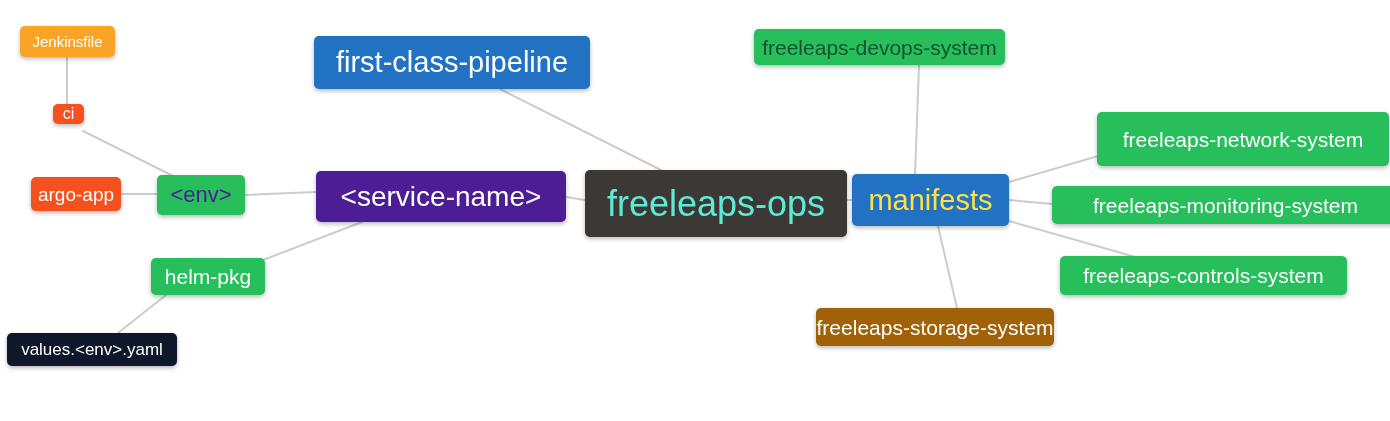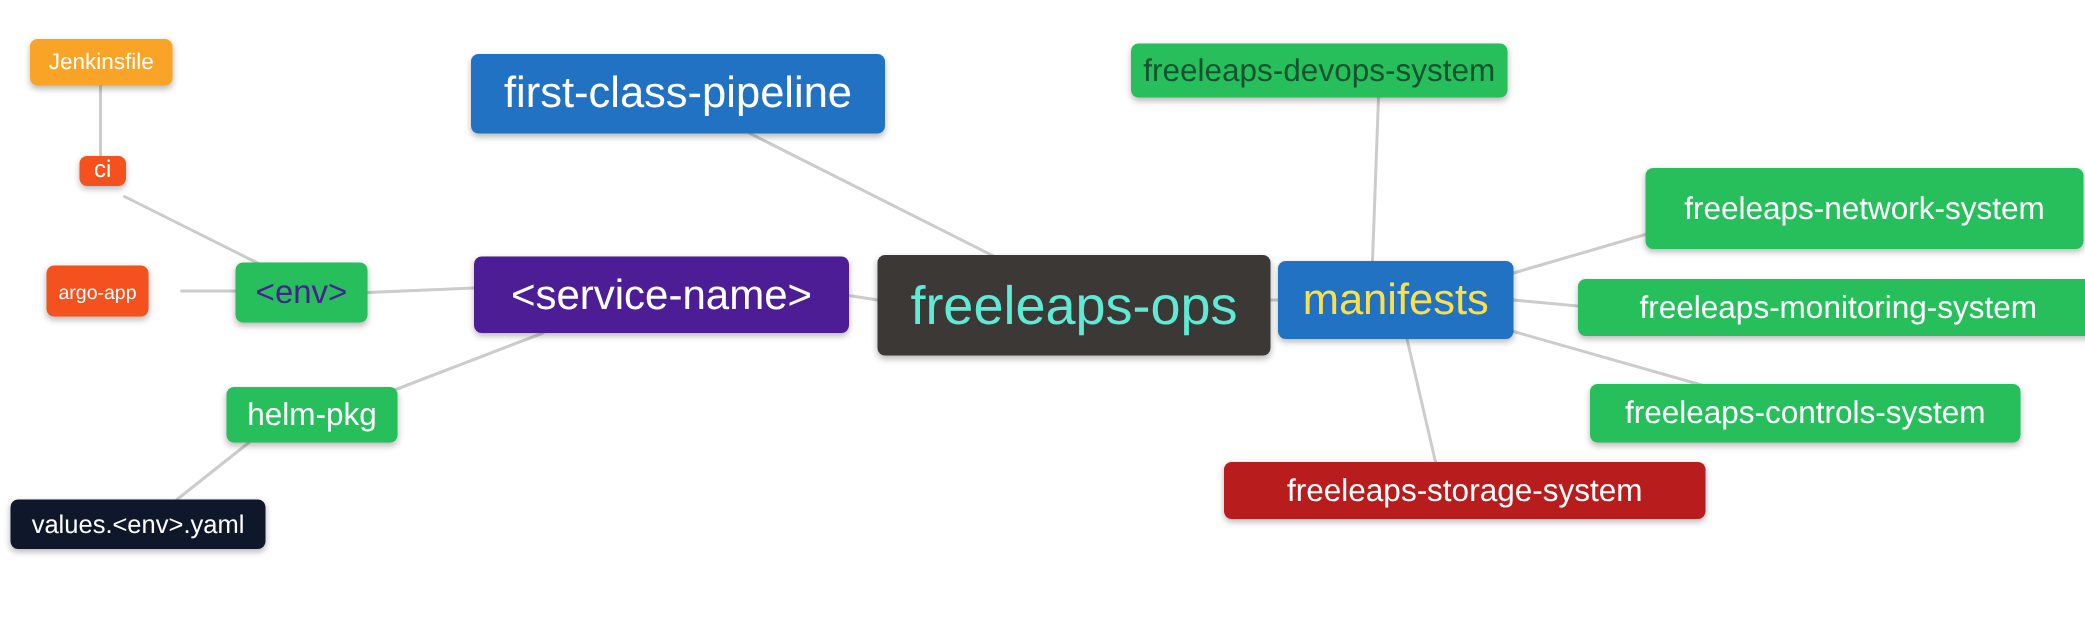--- a/index.html
+++ b/index.html
@@ -54,26 +54,26 @@
       <line x1="847" y1="200" x2="852" y2="200" stroke="#cccccc" stroke-width="2" stroke-linecap="round"></line>
       <line x1="915" y1="174" x2="919" y2="65" stroke="#cccccc" stroke-width="2" stroke-linecap="round"></line>
       <line x1="1009" y1="182" x2="1122" y2="149" stroke="#cccccc" stroke-width="2" stroke-linecap="round"></line>
       <line x1="1009" y1="200" x2="1052" y2="204" stroke="#cccccc" stroke-width="2" stroke-linecap="round"></line>
       <line x1="1009" y1="221" x2="1139" y2="258" stroke="#cccccc" stroke-width="2" stroke-linecap="round"></line>
       <line x1="938" y1="226" x2="957" y2="308" stroke="#cccccc" stroke-width="2" stroke-linecap="round"></line>
     </svg>
 
 <div class="node" style="left: 20px; top: 26px; width: 95px; height: 31px; font-size: 15px; background: rgb(249, 164, 38); color: rgb(255, 255, 255);">Jenkinsfile</div>
     <div class="node" style="left: 53px; top: 104px; width: 31px; height: 20px; font-size: 16px; background: rgb(244, 81, 30); color: rgb(255, 255, 255);">ci</div>
-    <div class="node" style="left: 31px; top: 177px; width: 68px; height: 34px; font-size: 13px; background: rgb(244, 81, 30); color: rgb(255, 255, 255);">argo-app</div>
+    <div class="node" style="left: 31px; top: 177px; width: 90px; height: 34px; font-size: 19px; background: rgb(244, 81, 30); color: rgb(255, 255, 255);">argo-app</div>
     <div class="node" style="left: 157px; top: 175px; width: 88px; height: 40px; font-size: 22px; background: rgb(38, 191, 92); color: #4c1d95;">&lt;env&gt;</div>
     <div class="node" style="left: 314px; top: 36px; width: 276px; height: 53px; font-size: 29px; background: rgb(34, 114, 196); color: rgb(255, 255, 255);">first-class-pipeline</div>
     <div class="node" style="left: 316px; top: 171px; width: 250px; height: 51px; font-size: 28px; background: #4c1d95; color: rgb(255, 255, 255);">&lt;service-name&gt;</div>
     <div class="node" style="left: 585px; top: 170px; width: 262px; height: 67px; font-size: 36px; background: rgb(59, 56, 53); color: #5eead4;">freeleaps-ops</div>
     <div class="node" style="left: 852px; top: 174px; width: 157px; height: 52px; font-size: 29px; background: rgb(34, 114, 196); color: #fde047;">manifests</div>
     <div class="node" style="left: 754px; top: 29px; width: 251px; height: 36px; font-size: 21px; background: rgb(38, 191, 92); color: #14532d;">freeleaps-devops-system</div>
     <div class="node" style="left: 1055px; top: 112px; width: 292px; height: 54px; font-size: 21px; background: rgb(38, 191, 92); color: rgb(255, 255, 255); margin-left: 42px;">freeleaps-network-system</div>
     <div class="node" style="left: 1052px; top: 186px; width: 347px; height: 38px; font-size: 21px; background: rgb(38, 191, 92); color: rgb(255, 255, 255);">freeleaps-monitoring-system</div>
     <div class="node" style="left: 1060px; top: 256px; width: 287px; height: 39px; font-size: 21px; background: rgb(38, 191, 92); color: rgb(255, 255, 255);">freeleaps-controls-system</div>
-    <div class="node" style="left: 816px; top: 308px; width: 321px; height: 38px; font-size: 21px; background: #b91c1c; color: rgb(255, 255, 255);">freeleaps-storage-system</div>
+    <div class="node" style="left: 816px; top: 308px; width: 238px; height: 38px; font-size: 21px; background: #a16207; color: rgb(255, 255, 255);">freeleaps-storage-system</div>
     <div class="node" style="left: 151px; top: 258px; width: 114px; height: 37px; font-size: 21px; background: rgb(38, 191, 92); color: rgb(255, 255, 255);">helm-pkg</div>
     <div class="node" style="left: 7px; top: 333px; width: 170px; height: 33px; font-size: 17px; background: #0f172a; color: rgb(255, 255, 255);">values.&lt;env&gt;.yaml</div>
   </div>
 
 </body></html>

